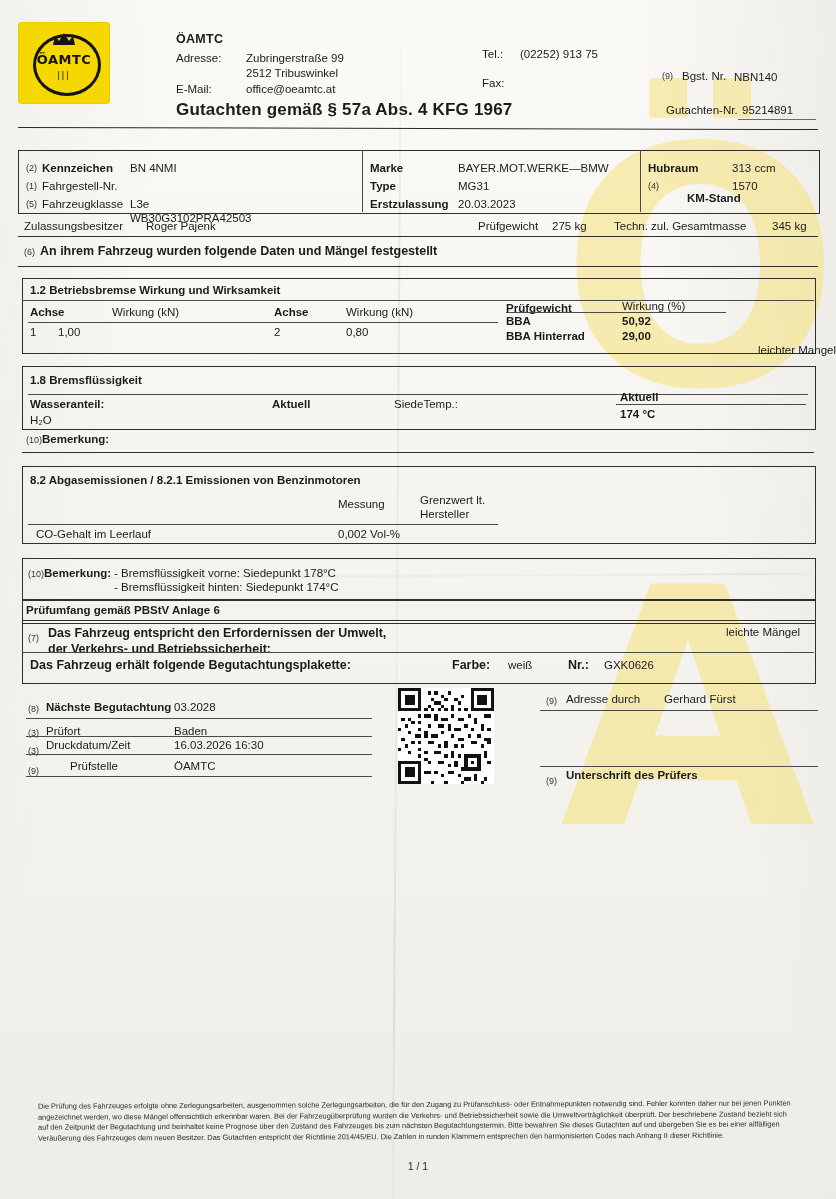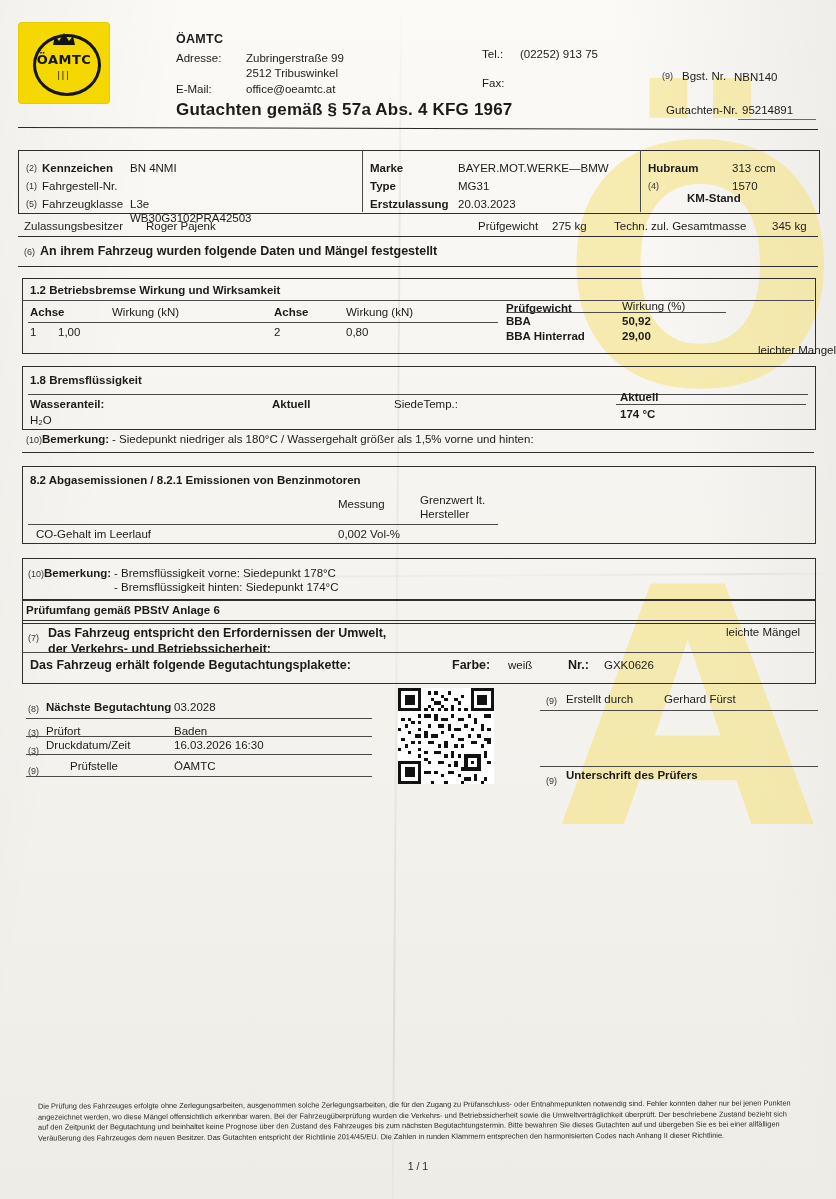--- a/index.html
+++ b/index.html
@@ -349,21 +349,20 @@
     <div class="t sb" style="left:30px; top:398px;">Wasseranteil:</div>
     <div class="t sb" style="left:272px; top:398px;">Aktuell</div>
     <div class="t" style="left:394px; top:398px;">SiedeTemp.:</div>
     <div class="t b" style="left:620px; top:391px;">Aktuell</div>
     <div class="hairline" style="left:616px; top:404px; width:190px;"></div>
     <div class="t b" style="left:620px; top:408px;">174 °C</div>
     <div class="t" style="left:30px; top:414px;">H₂O</div>
 
     <div class="t idx" style="left:26px; top:435px;">(10)</div>
     <div class="t b" style="left:42px; top:433px;">Bemerkung:</div>
-    <div class="t" style="left:112px; top:433px;">- Siedepunkt niedriger als 180°C / Wassergehalt größer als 1,5% vorne und hinten:</div>
     <div class="secrule" style="left:22px; top:452px; width:792px;"></div>
 
     <div class="box" id="agbox"></div>
     <div class="t sb" style="left:30px; top:474px;">8.2 Abgasemissionen / 8.2.1 Emissionen von Benzinmotoren</div>
     <div class="t" style="left:338px; top:498px;">Messung</div>
     <div class="t" style="left:420px; top:494px;">Grenzwert lt.</div>
     <div class="t" style="left:420px; top:508px;">Hersteller</div>
     <div class="hairline" id="ag-line"></div>
     <div class="t" style="left:36px; top:528px;">CO-Gehalt im Leerlauf</div>
     <div class="t" style="left:338px; top:528px;">0,002 Vol-%</div>
@@ -403,21 +402,21 @@
     <div class="t" style="left:46px; top:739px;">Druckdatum/Zeit</div>
     <div class="t" style="left:174px; top:739px;">16.03.2026 16:30</div>
     <div class="hairline" style="left:26px; top:754px; width:346px;"></div>
 
     <div class="t idx" style="left:28px; top:766px;">(9)</div>
     <div class="t" style="left:46px; top:760px;padding-left:24px;">Prüfstelle</div>
     <div class="t" style="left:174px; top:760px;">ÖAMTC</div>
     <div class="hairline" style="left:26px; top:776px; width:346px;"></div>
 
     <div class="t idx" style="left:546px; top:696px;">(9)</div>
-    <div class="t" style="left:566px; top:693px;">Erstellt durch</div>
+    <div class="t" style="left:566px; top:693px;">Adresse durch</div>
     <div class="t" style="left:664px; top:693px;">Gerhard Fürst</div>
     <div class="hairline" style="left:540px; top:710px; width:278px;"></div>
 
     <div class="t idx" style="left:546px; top:776px;">(9)</div>
     <div class="t b" style="left:566px; top:769px;">Unterschrift des Prüfers</div>
     <div class="hairline" style="left:540px; top:766px; width:278px;"></div>
 
     <svg id="qr" viewBox="0 0 29 29" shape-rendering="crispEdges">
       <rect width="29" height="29" fill="#ffffff"></rect>
       <g fill="#111111">

